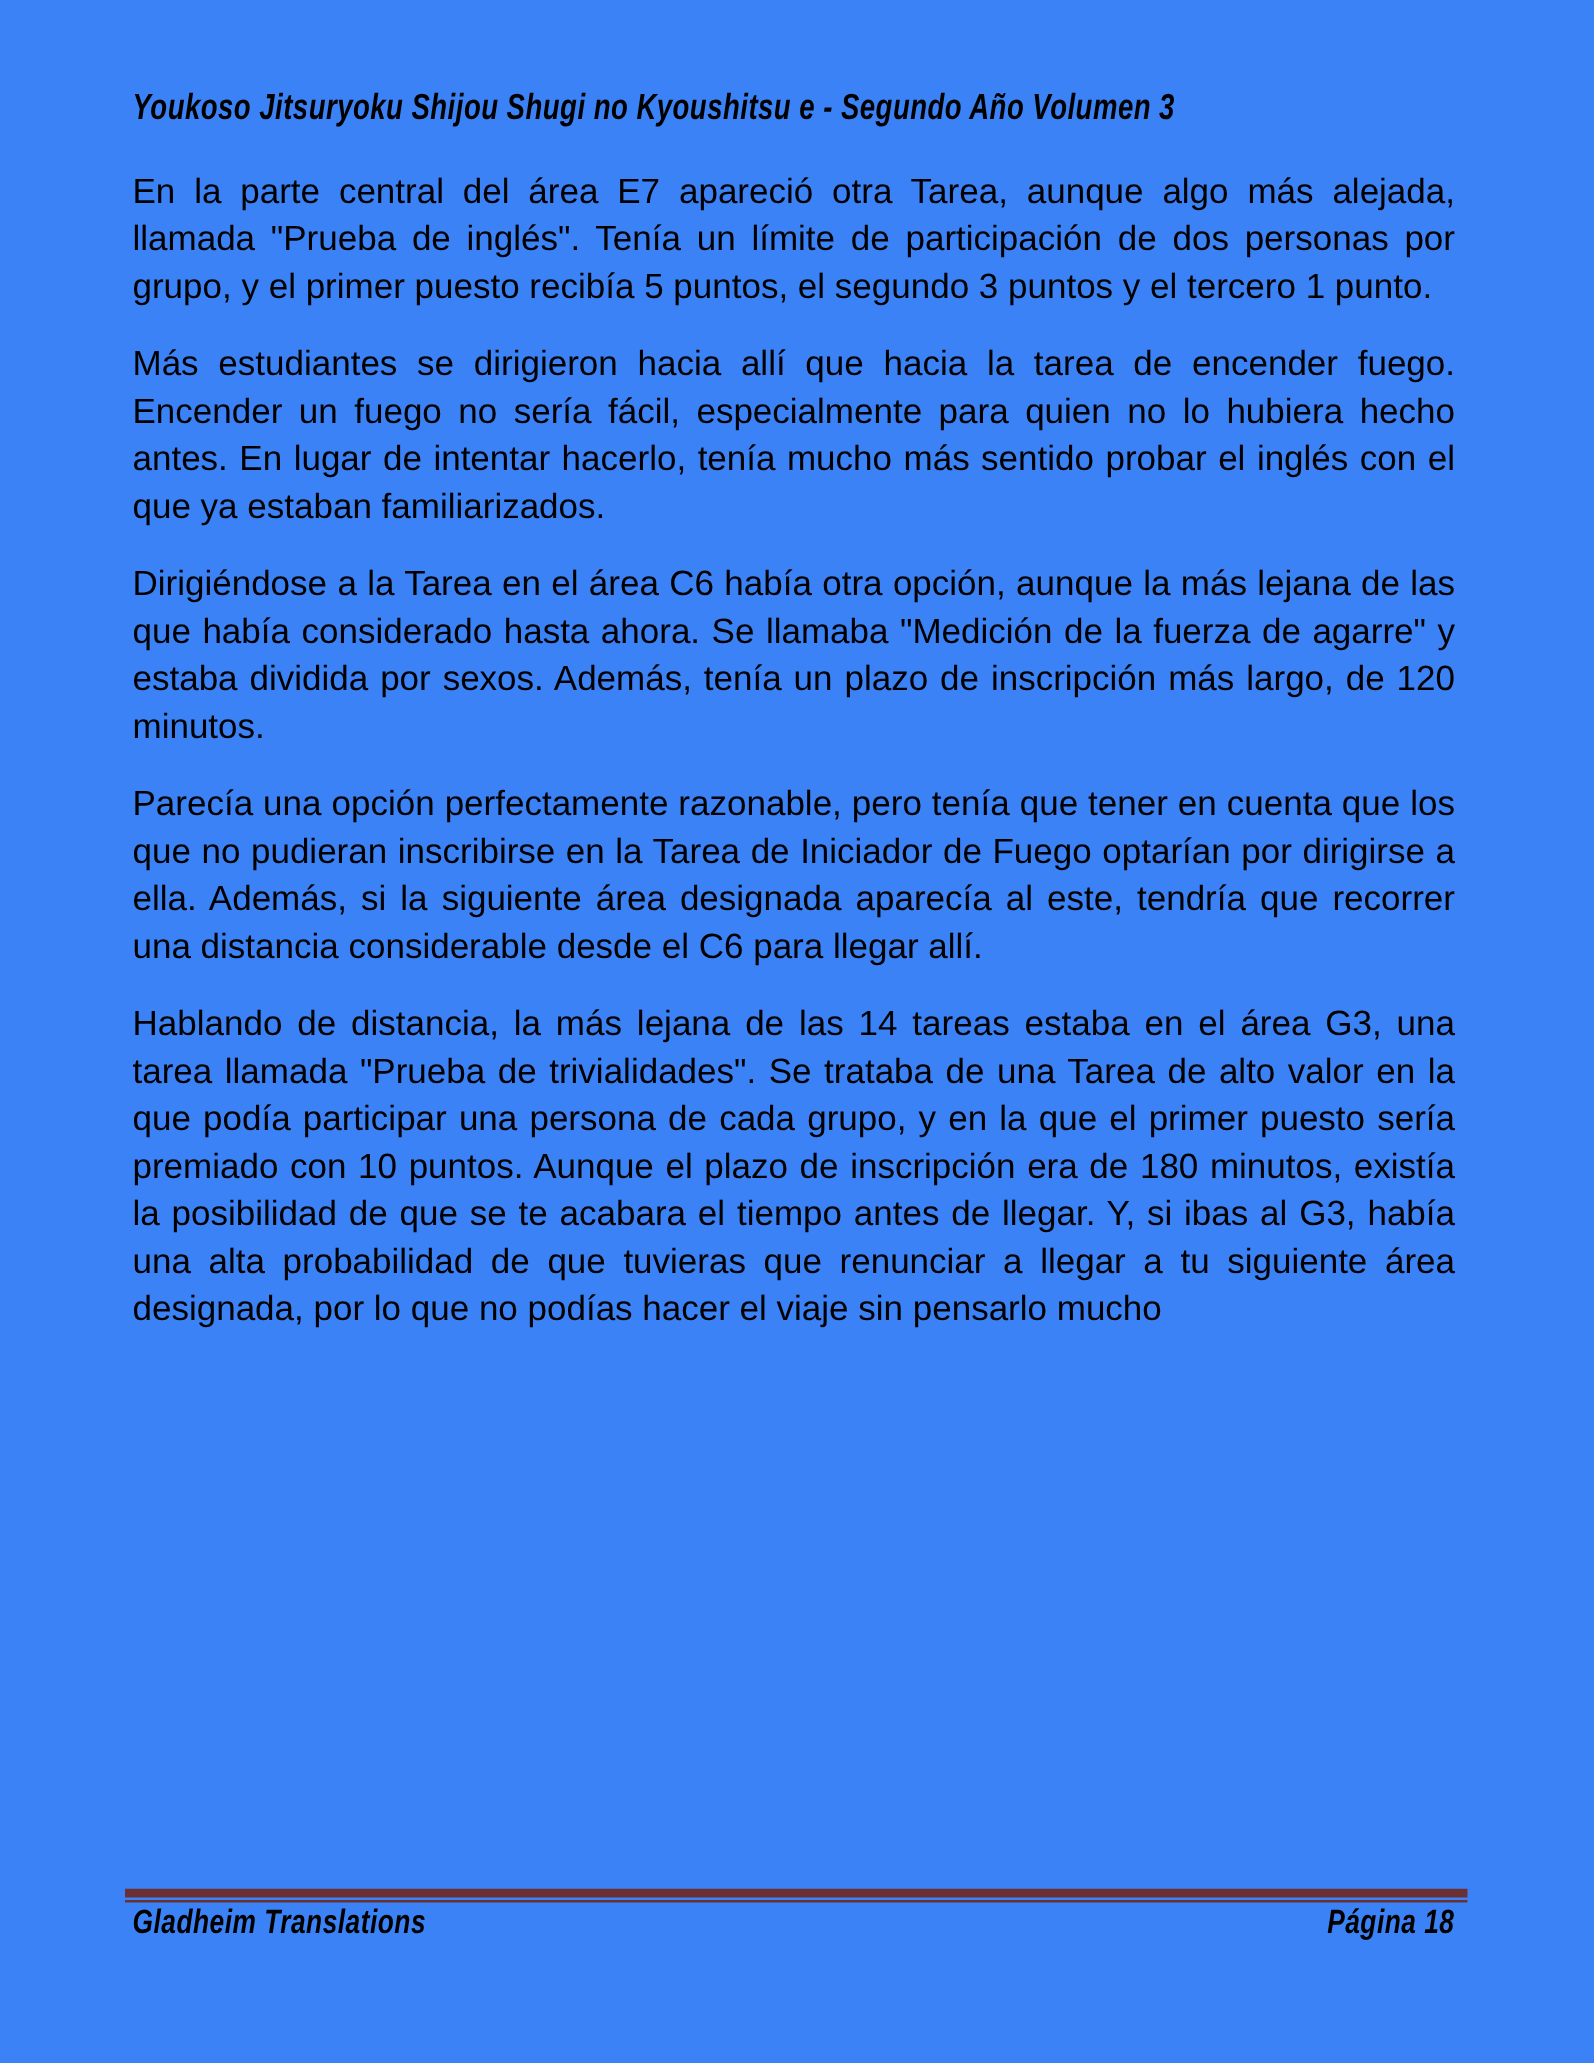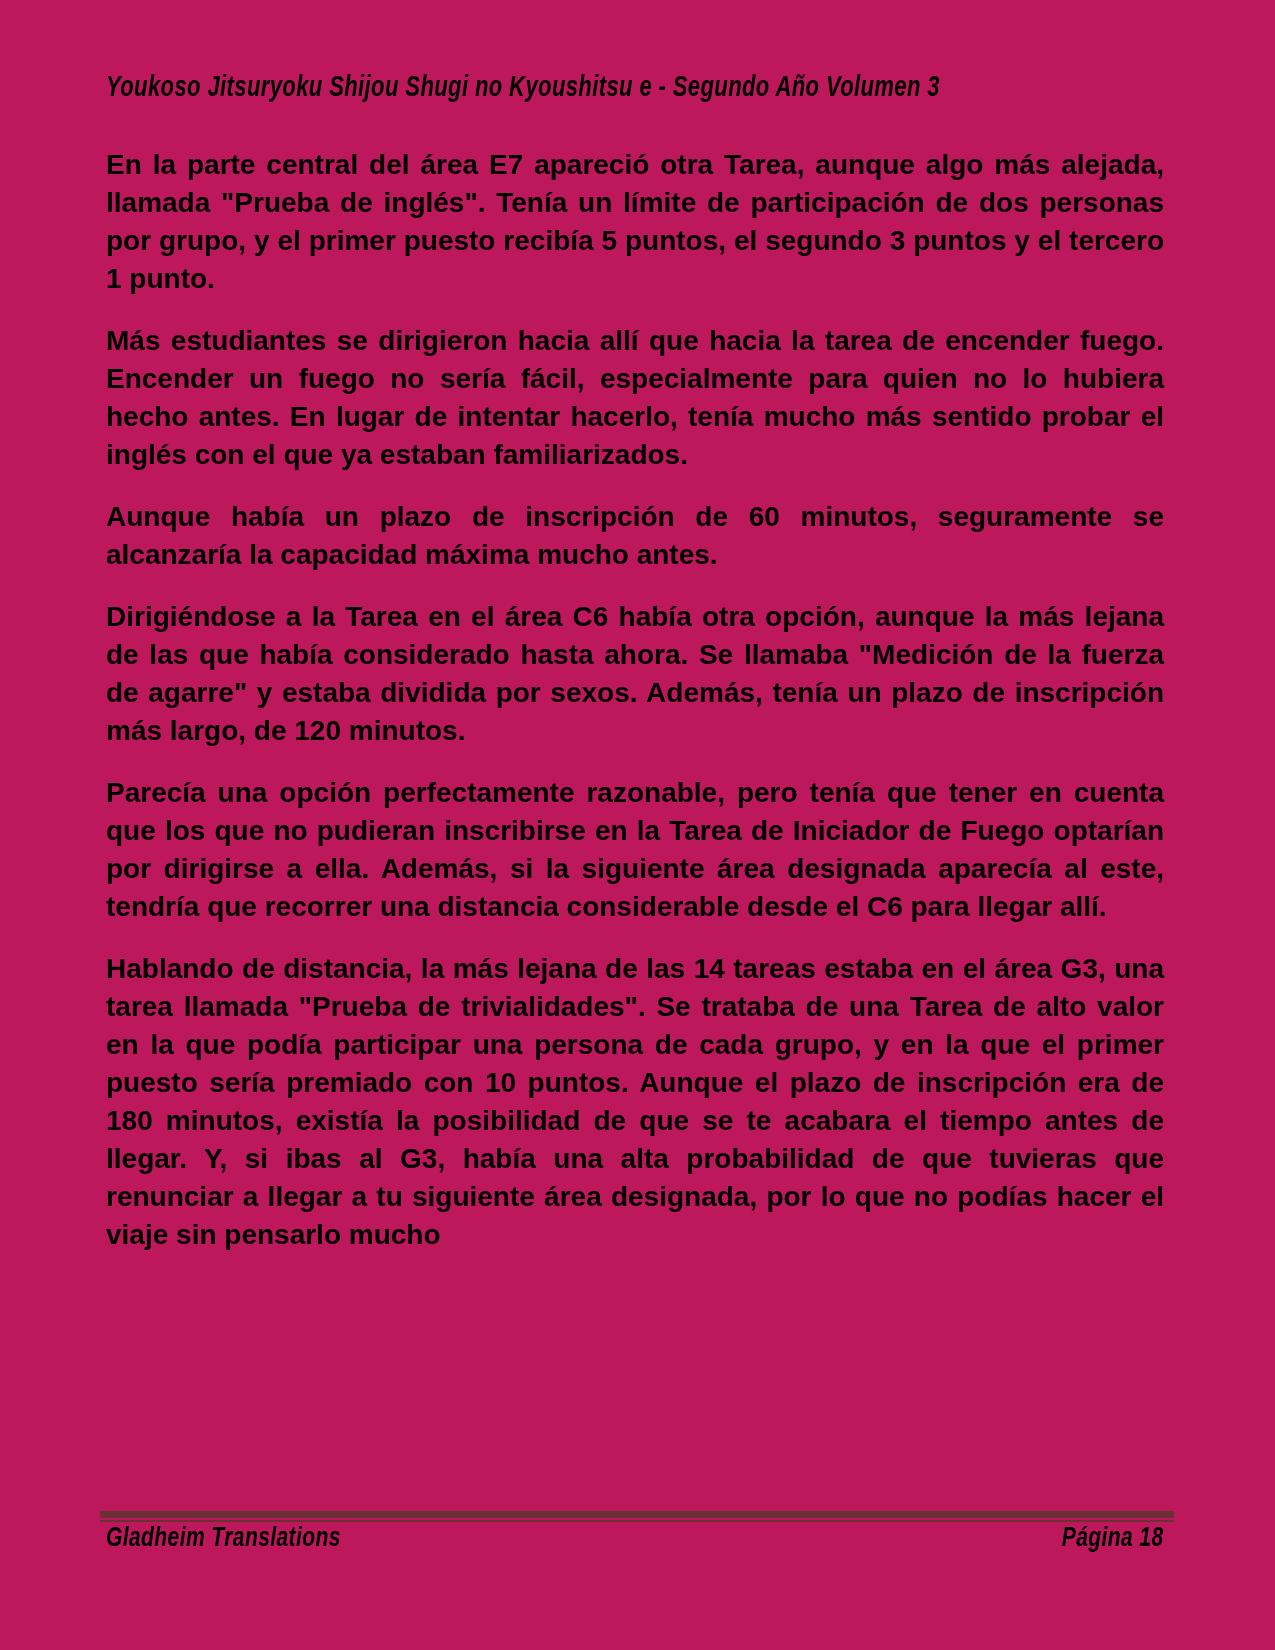--- a/index.html
+++ b/index.html
@@ -4,21 +4,21 @@
 <style>
   html, body {
     margin: 0;
     padding: 0;
     background: #ffffff;
   }
   .page {
     position: relative;
     width: 1275px;
     height: 1650px;
-    background: #be185d;
+    background: #3b82f6;
     color: #000000;
     font-family: "Liberation Sans", sans-serif;
     overflow: hidden;
   }
   .header-title {
     position: absolute;
     left: 106px;
     top: 70px;
     font-size: 29px;
     font-weight: 700;
@@ -31,22 +31,21 @@
   .content {
     position: absolute;
     left: 106px;
     top: 134px;
     width: 1058px;
     font-size: 28px;
     line-height: 38px;
     text-align: justify;
   }
   .content p {
-    margin: 12px 0 24px 0;
-    font-weight: bold;
+    margin: 0 0 24px 0;
   }
   .footer-rule {
     position: absolute;
     left: 100px;
     top: 1511px;
     width: 1074px;
     height: 2px;
     border-top: 7px solid var(--rule-color, #6b3034);
     border-bottom: 2px solid var(--rule-color, #6b3034);
     background: transparent;
@@ -78,21 +77,20 @@
 </head>
 <body>
 
 <div class="page">
 
   <div class="header-title">Youkoso Jitsuryoku Shijou Shugi no Kyoushitsu e - Segundo Año Volumen 3</div>
 
   <div class="content">
     <p>En la parte central del área E7 apareció otra Tarea, aunque algo más alejada, llamada "Prueba de inglés". Tenía un límite de participación de dos personas por grupo, y el primer puesto recibía 5 puntos, el segundo 3 puntos y el tercero 1 punto.</p>
     <p>Más estudiantes se dirigieron hacia allí que hacia la tarea de encender fuego. Encender un fuego no sería fácil, especialmente para quien no lo hubiera hecho antes. En lugar de intentar hacerlo, tenía mucho más sentido probar el inglés con el que ya estaban familiarizados.</p>
-    <p>Aunque había un plazo de inscripción de 60 minutos, seguramente se alcanzaría la capacidad máxima mucho antes.</p>
     <p>Dirigiéndose a la Tarea en el área C6 había otra opción, aunque la más lejana de las que había considerado hasta ahora. Se llamaba "Medición de la fuerza de agarre" y estaba dividida por sexos. Además, tenía un plazo de inscripción más largo, de 120 minutos.</p>
     <p>Parecía una opción perfectamente razonable, pero tenía que tener en cuenta que los que no pudieran inscribirse en la Tarea de Iniciador de Fuego optarían por dirigirse a ella. Además, si la siguiente área designada aparecía al este, tendría que recorrer una distancia considerable desde el C6 para llegar allí.</p>
     <p>Hablando de distancia, la más lejana de las 14 tareas estaba en el área G3, una tarea llamada "Prueba de trivialidades". Se trataba de una Tarea de alto valor en la que podía participar una persona de cada grupo, y en la que el primer puesto sería premiado con 10 puntos. Aunque el plazo de inscripción era de 180 minutos, existía la posibilidad de que se te acabara el tiempo antes de llegar. Y, si ibas al G3, había una alta probabilidad de que tuvieras que renunciar a llegar a tu siguiente área designada, por lo que no podías hacer el viaje sin pensarlo mucho</p>
   </div>
 
   <div class="footer-rule"></div>
 
   <div class="footer-row">
     <span class="footer-left">Gladheim Translations</span>
     <span class="footer-right">Página 18</span>

